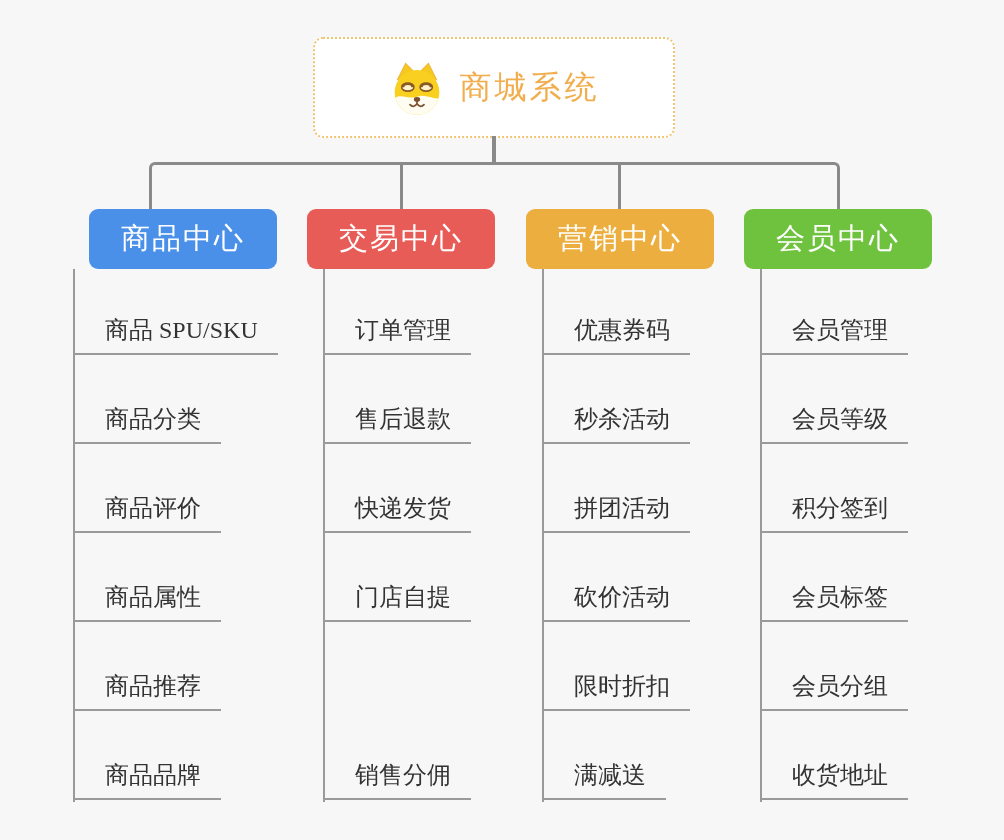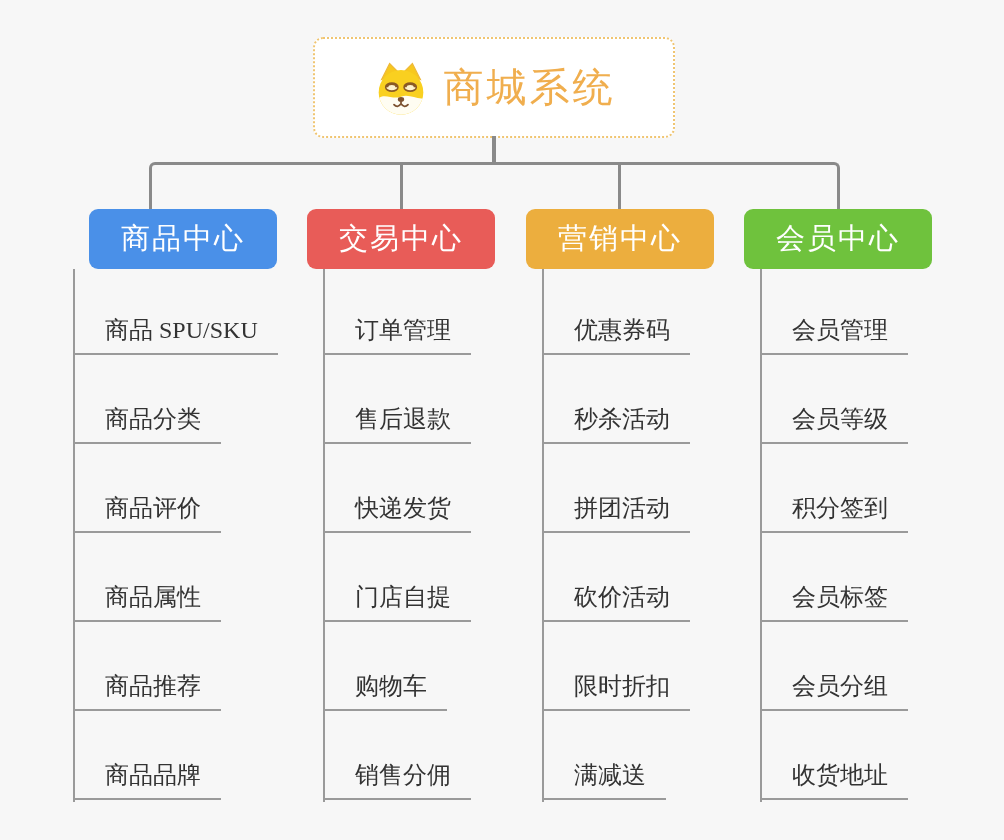--- a/index.html
+++ b/index.html
@@ -24,21 +24,21 @@
     background: #ffffff;
     border: 2px dotted var(--root-border, #f0c571);
     border-radius: 10px;
     display: flex;
     align-items: center;
     justify-content: center;
     gap: 15px;
     cursor: pointer;
   }
   .root-title {
-    font-size: 40px;
+    font-size: 32px;
     letter-spacing: 3px;
     color: var(--root-accent, #f0ae4e);
     white-space: nowrap;
   }
   .dog-icon { width: 56px; height: 58px; flex: 0 0 auto; }
 
   
   .conn { position: absolute; background: var(--connector, #8a8a8a); }
   .root-drop { left: 492px; top: 136px; width: 4px; height: 27px; }
   .bracket {
@@ -161,21 +161,20 @@
     <div class="leaf l4">商品属性</div>
     <div class="leaf l5">商品推荐</div>
     <div class="leaf l6">商品品牌</div>
   </div>
 
   <div class="column col2">
     <div class="leaf l1">订单管理</div>
     <div class="leaf l3">快递发货</div>
     <div class="leaf l2">售后退款</div>
     <div class="leaf l4">门店自提</div>
-    <div class="leaf l5">购物车</div>
     <div class="leaf l6">销售分佣</div>
   </div>
 
   <div class="column col3">
     <div class="leaf l1">优惠券码</div>
     <div class="leaf l2">秒杀活动</div>
     <div class="leaf l3">拼团活动</div>
     <div class="leaf l4">砍价活动</div>
     <div class="leaf l5">限时折扣</div>
     <div class="leaf l6">满减送</div>

